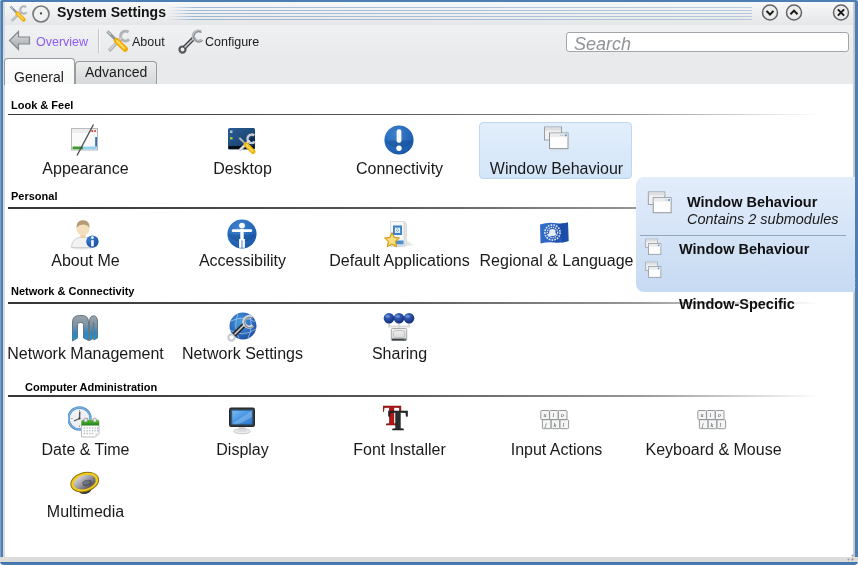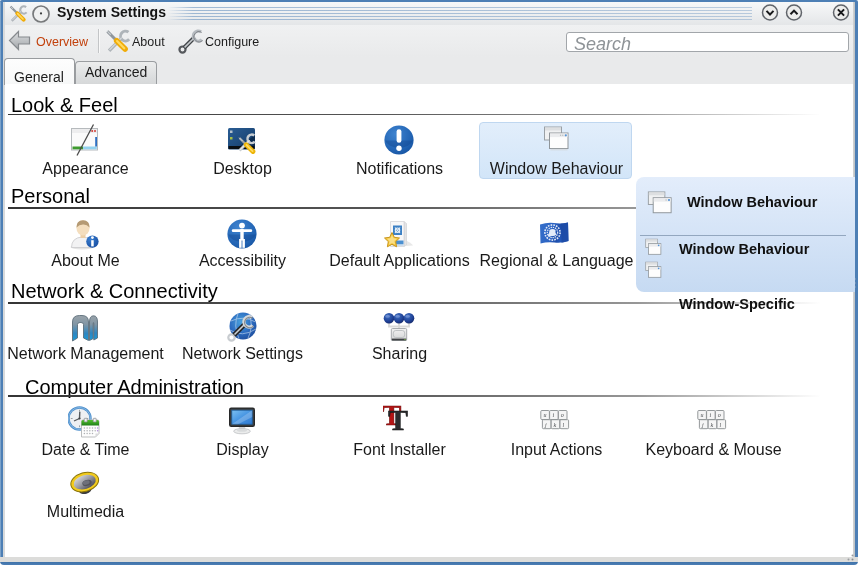--- a/index.html
+++ b/index.html
@@ -10,31 +10,31 @@
 #frame-right{left:853px;top:2px;width:5px;height:555px;background:linear-gradient(90deg,#d4d6d7 0,#c2c5c7 1.5px,#4d7fb5 2px,#4d7fb5 100%);}
 #frame-bottom{left:0;top:557px;width:858px;height:8px;background:linear-gradient(#dcdcda 0,#dcdcda 5px,#3f72a9 5px,#4d7fb5 100%);border-radius:0 0 4px 4px;}
 
 #titlebar{left:1px;top:2px;width:856px;height:23px;background:linear-gradient(#f7f8f9,#e4e6e8);border-radius:5px 5px 0 0;}
 #titletext{left:57px;top:5px;font-size:14px;line-height:15px;font-weight:bold;color:#131313;}
 .stripe{height:1px;background:linear-gradient(90deg,rgba(77,127,181,0) 0,rgba(77,127,181,0.5) 25px,rgba(77,127,181,0.34) 100%);}
 
 #toolbar{left:5px;top:25px;width:848px;height:32px;background:linear-gradient(#f0f1f2,#e9eaeb);}
 #tb-sep{left:98px;top:29px;width:1px;height:24px;background:#c3c5c7;border-right:1px solid #f8f8f8;}
 .tbtext{font-size:12.5px;color:#1e1e1e;line-height:14px;}
-#overview-text{color:#c2410c;text-align:right;}
+#overview-text{color:#8b5cf6;text-align:right;}
 #searchbox{left:566px;top:32px;width:281px;height:18px;background:#fff;border:1px solid #a2a6aa;border-radius:3px;}
 #searchtext{left:574px;top:34px;font-size:18px;font-style:italic;color:#8e9397;}
 
 #tabrow{left:5px;top:57px;width:848px;height:28px;background:#e9eaeb;}
 #tab-general{left:4px;top:58px;width:71px;height:27px;background:linear-gradient(#fdfdfd,#f7f8f8);border:1px solid #989b9e;border-bottom:none;border-radius:4px 4px 0 0;box-sizing:border-box;}
 #tab-advanced{left:75px;top:61px;width:82px;height:24px;background:linear-gradient(#eceded 0%,#dddfe0 60%,#d5d7d8 100%);border:1px solid #9a9da0;border-bottom:none;border-radius:4px 4px 0 0;box-sizing:border-box;}
 .tabtext{font-size:14px;color:#1c1c1c;line-height:15px;}
 #content{left:5px;top:84px;width:848px;height:473px;background:#fff;}
 
-.sechead{position:absolute;left:11px;font-size:20px;line-height:15px;font-weight:normal;color:#000;}
+.sechead{position:absolute;left:11px;font-size:11px;line-height:15px;font-weight:bold;color:#000;}
 .secline{position:absolute;left:8px;width:838px;height:1.5px;background:linear-gradient(90deg,#353535 0%,#565656 45%,#979797 75%,rgba(255,255,255,0) 97%);}
 .label{position:absolute;width:157px;text-align:center;font-size:16px;line-height:15px;color:#1a1a1a;white-space:nowrap;}
 .icon32{position:absolute;width:32px;height:32px;}
 #hilite{left:479px;top:122px;width:153px;height:57px;background:linear-gradient(#e2eefb,#d2e5f8);border:1px solid #bfd7f0;border-radius:4px;box-sizing:border-box;}
 
 #popup{left:636px;top:177px;width:219px;height:115px;background:linear-gradient(#e3edfb,#c6daf2);border-radius:8px 0 0 8px;}
 #popup .ptitle{position:absolute;left:51px;top:18px;font-size:14.5px;line-height:15px;font-weight:bold;color:#101010;}
 #popup .psub{position:absolute;left:51px;top:35px;font-size:14.5px;line-height:15px;font-style:italic;color:#1a1a1a;}
 #popup .pline{position:absolute;left:4px;top:58px;width:206px;height:1px;background:#93a7bf;}
 #popup .prow{position:absolute;left:43px;font-size:14.5px;line-height:15px;font-weight:bold;color:#101010;}
@@ -429,21 +429,21 @@
  <g transform="rotate(-16 16 15)">
   <ellipse cx="14.5" cy="21.5" rx="6.5" ry="4.2" fill="#3a3b40"></ellipse>
   <ellipse cx="16" cy="14" rx="14.2" ry="9.4" fill="#f2cb1c" stroke="#8a7408" stroke-width="1"></ellipse>
   <ellipse cx="16" cy="14" rx="11.3" ry="6.9" fill="url(#spk)"></ellipse>
   <ellipse cx="18" cy="15.5" rx="4.8" ry="3" fill="#53545c"></ellipse>
   <ellipse cx="17.3" cy="14.9" rx="3.5" ry="2.1" fill="#6e707a"></ellipse>
  </g>
 </svg>
 <div class="label" style="left:7px;top:160.5px;">Appearance</div>
 <div class="label" style="left:164px;top:160.5px;">Desktop</div>
-<div class="label" style="left:321px;top:160.5px;">Notifications</div>
+<div class="label" style="left:321px;top:160.5px;">Connectivity</div>
 <div class="label" style="left:478px;top:160.5px;">Window Behaviour</div>
 <div class="label" style="left:7px;top:253px;">About Me</div>
 <div class="label" style="left:164px;top:253px;">Accessibility</div>
 <div class="label" style="left:321px;top:253px;">Default Applications</div>
 <div class="label" style="left:478px;top:253px;">Regional &amp; Language</div>
 <div class="label" style="left:7px;top:346px;">Network Management</div>
 <div class="label" style="left:164px;top:346px;">Network Settings</div>
 <div class="label" style="left:321px;top:346px;">Sharing</div>
 <div class="label" style="left:7px;top:442px;">Date &amp; Time</div>
 <div class="label" style="left:164px;top:442px;">Display</div>
@@ -479,16 +479,17 @@
    <circle cx="26" cy="13" r="1.5" fill="#5294d8"></circle>
   </svg>
   <svg style="position:absolute;left:8px;top:84px;" width="18" height="18" viewBox="0 0 32 32">
    <rect x="3" y="2" width="21" height="15" fill="#f0f1f2" stroke="#9aa0a5" stroke-width="1.4"></rect>
    <rect x="3.5" y="2.5" width="20" height="4" fill="#dddfe1"></rect>
    <rect x="8" y="10" width="22" height="19" fill="#fdfdfd" stroke="#8f959a" stroke-width="1.4"></rect>
    <rect x="8.7" y="10.7" width="20.6" height="4.6" fill="#ebecee"></rect>
    <circle cx="26" cy="13" r="1.5" fill="#5294d8"></circle>
   </svg>
   <div class="ptitle">Window Behaviour</div>
+  <div class="psub">Contains 2 submodules</div>
   <div class="pline"></div>
   <div class="prow" style="top:65px;">Window Behaviour</div>
   <div class="prow" style="top:88px;margin-top:32px;">Window-Specific</div>
 </div>
 
 </body></html>

